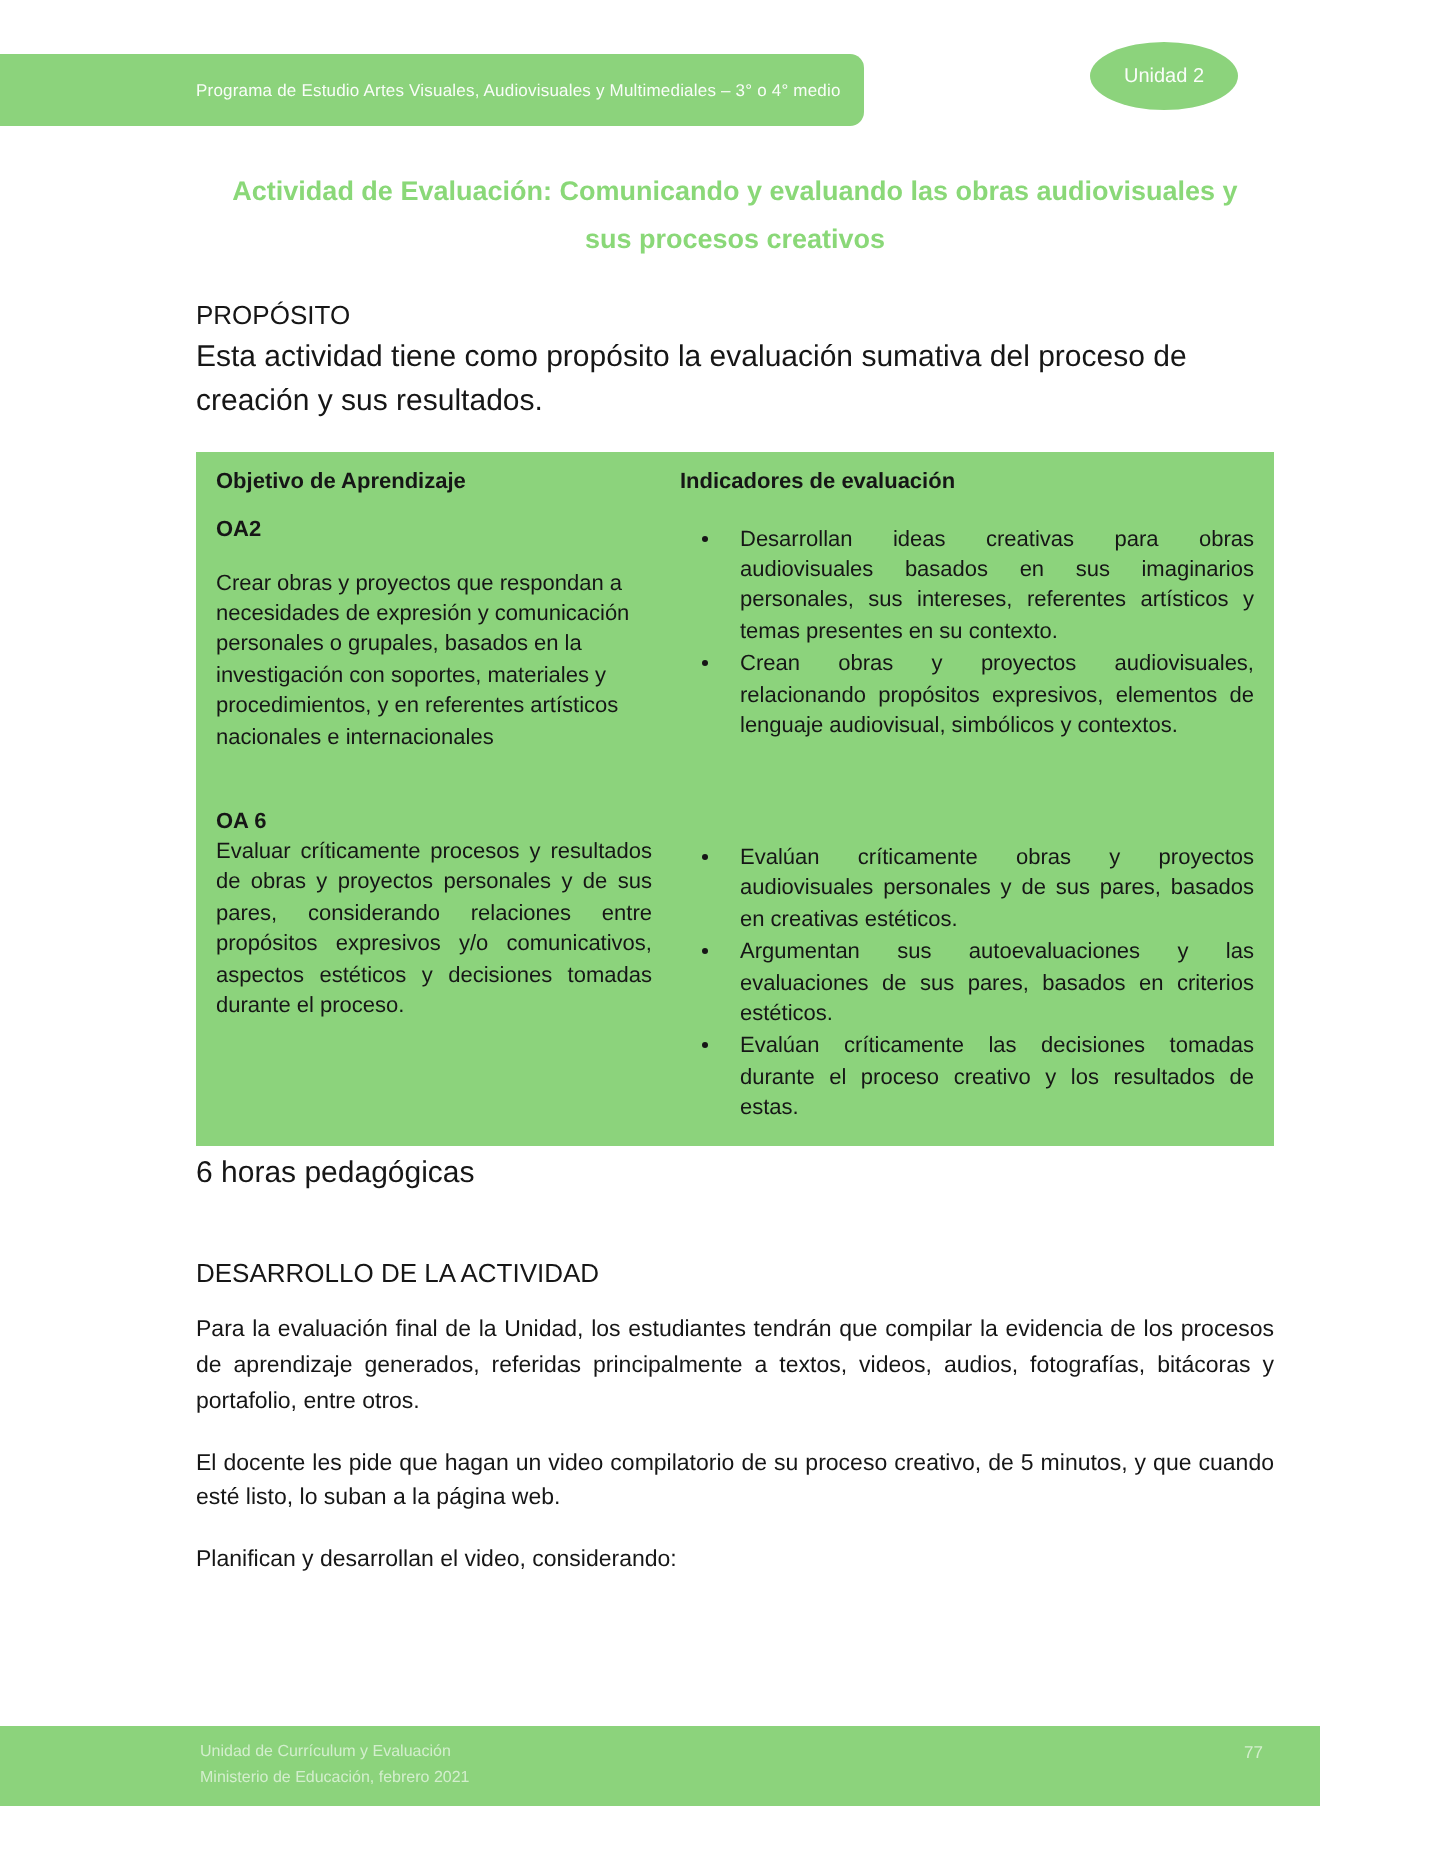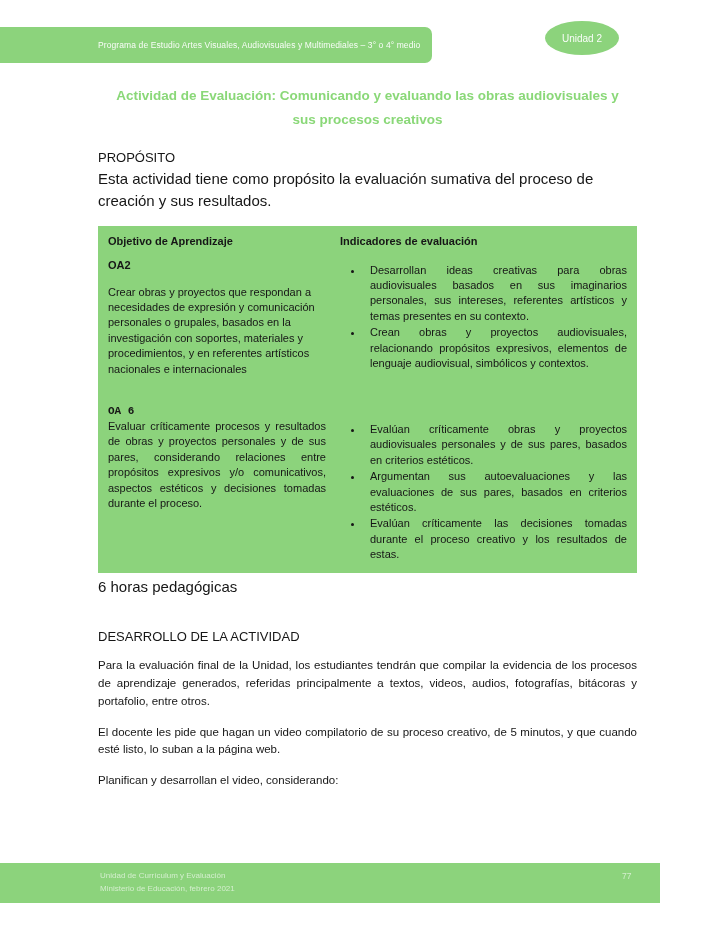--- a/index.html
+++ b/index.html
@@ -44,21 +44,21 @@
     padding:9px 10px 10px 10px;height:347px;overflow:hidden;
   }
   .oa-row{display:flex;}
   .oa-col1{width:232px;padding-right:14px;flex:none;}
   .oa-col2{flex:1;}
   .oa-table .cols-header{font-size:11px;font-weight:bold;margin-bottom:12px;}
   .oa-table .cell-text{font-size:11px;line-height:1.4;}
   .oa-label{font-size:11px;font-weight:bold;}
   .row-oa2{margin-bottom:28px;}
   .row-oa2 .oa-label{margin-bottom:14px;}
-  .row-oa6 .oa-label{margin-bottom:2px;font-family:Liberation Mono, monospace;}
+  .row-oa6 .oa-label{margin-bottom:2px;}
   .row-oa6 .cell-text{text-align:justify;}
   .indicator-list{
     list-style:disc outside;margin:0;padding-left:24px;
     font-size:11px;line-height:1.4;text-align:justify;
   }
   .indicator-list li{padding-left:6px;margin-bottom:1px;}
   .row-oa2 .indicator-list{margin-top:4px;}
   .row-oa6 .indicator-list{margin-top:17px;}
   
   .duracion-heading{margin-top:21px;}
@@ -123,21 +123,21 @@
       </div>
     </div>
 
     <div class="oa-row row-oa6">
       <div class="oa-col1">
         <div class="oa-label">OA 6</div>
         <div class="cell-text">Evaluar críticamente procesos y resultados de obras y proyectos personales y de sus pares, considerando relaciones entre propósitos expresivos y/o comunicativos, aspectos estéticos y decisiones tomadas durante el proceso.</div>
       </div>
       <div class="oa-col2">
         <ul class="indicator-list">
-          <li>Evalúan críticamente obras y proyectos audiovisuales personales y de sus pares, basados en criterios estéticos.</li>
+          <li>Evalúan críticamente obras y proyectos audiovisuales personales y de sus pares, basados en creativas estéticos.</li>
           <li>Argumentan sus autoevaluaciones y las evaluaciones de sus pares, basados en criterios estéticos.</li>
           <li>Evalúan críticamente las decisiones tomadas durante el proceso creativo y los resultados de estas.</li>
         </ul>
       </div>
     </div>
   </div>
 
   <div class="sec-body">6 horas pedagógicas</div>
 
   <div class="sec-heading desarrollo-heading">DESARROLLO DE LA ACTIVIDAD</div>

